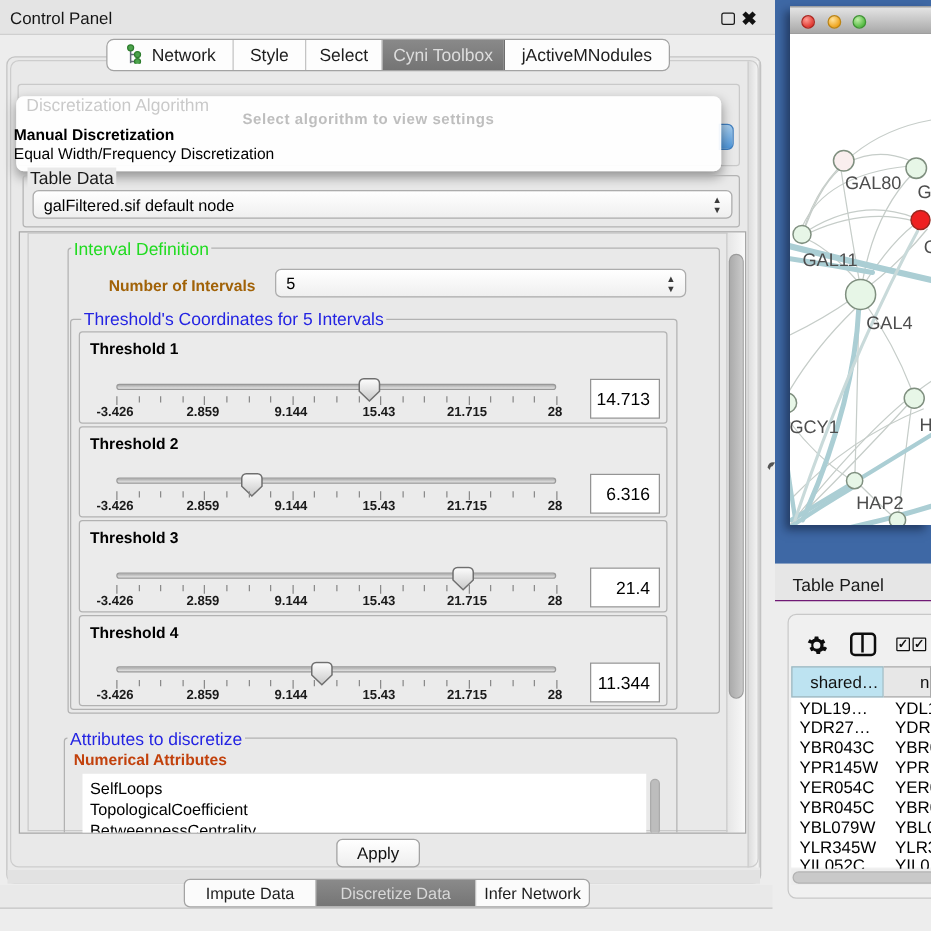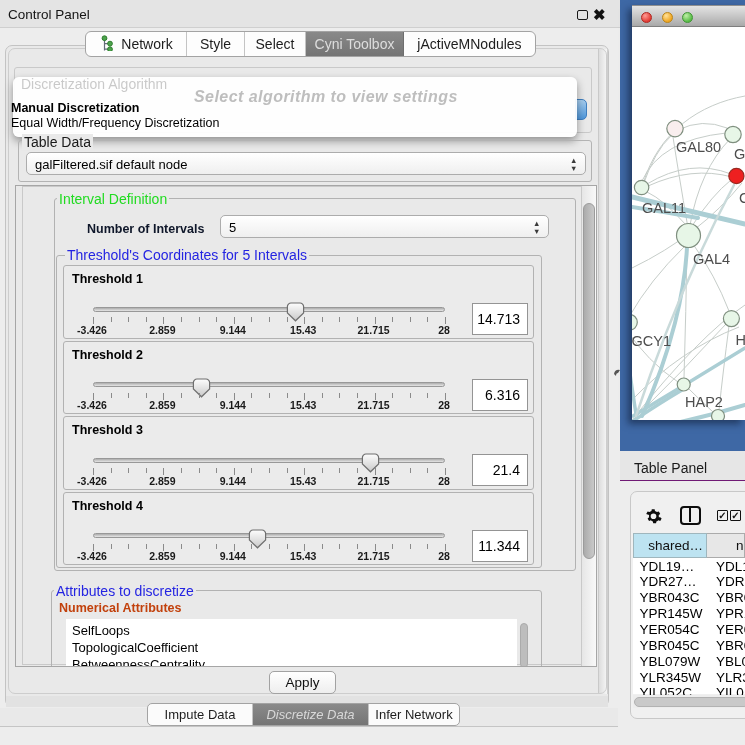--- a/index.html
+++ b/index.html
@@ -24,21 +24,21 @@
   #outerbox { left:5px; top:45px; width:604px; height:662px; border:1px solid #C3C3C3; border-radius:7px; background:#E9E9E9; }
   #innerbox { left:8px; top:48px; width:599px; height:646px; border:1px solid #CDCDCD; border-radius:7px; }
 
   
   #dbox { left:14px; top:67px; width:578px; height:66px; border:1px solid #C9C9C9; border-radius:3px; }
   #bluecombo { left:575px; top:99px; width:12px; height:21px; background:linear-gradient(#A6CDEE,#4E96DA); border:1.5px solid #3F7FC0; border-radius:0 5px 5px 0; }
 
   
   #popup { left:13px; top:77px; width:564px; height:60px; background:rgba(255,255,255,0.94); border-radius:6px; box-shadow:0 4px 9px rgba(0,0,0,0.38); }
   #ghostTitle { left:21px; top:76px; font-size:14px; color:rgba(80,80,80,0.30); }
-  #selAlgo { left:194px; top:87.5px; font-size:16px; font-weight:bold; color:#BEBEBE; letter-spacing:0.45px;font-style:italic; }
+  #selAlgo { left:194px; top:87.5px; font-size:12px; font-weight:bold; color:#BEBEBE; letter-spacing:0.45px; }
   #pi1 { left:11px; top:101px; font-size:12.5px; font-weight:bold; color:#000; }
   #pi2 { left:11px; top:115.5px; font-size:12.5px; color:#000; }
 
   
   .gbox { border:1px solid #B3B3B3; border-radius:3px; }
   .gtitle { position:absolute; background:#E9E9E9; padding:0 2px; font-size:14px; }
   #tdtitle { font-size:14px; }
   #tdbox { left:18px; top:140px; width:574px; height:42px; }
   #tdtitle { left:22px; top:133.5px; color:#1a1a1a; }
   .combo { position:absolute; background:linear-gradient(#FFFFFF,#EFEFEF); border:1px solid #ACACAC; border-radius:5px; font-size:13px; color:#000; }
@@ -49,21 +49,21 @@
   #combo1 { left:26px; top:152px; width:560px; height:23px; }
 
   
   #scrollpane { left:15px; top:185px; width:582px; height:482px; border:1px solid #A6A6A6; background:#E9E9E9; overflow:hidden; }
   #vtrack { left:565px; top:0; width:16px; height:480px; background:linear-gradient(to right,#E6E6E6,#FAFAFA); border-left:1px solid #C9C9C9; }
   #vthumb { left:567px; top:17px; width:12px; height:356px; background:linear-gradient(to right,#ABABAB,#C9C9C9); border:1px solid #9B9B9B; border-radius:6px; }
 
   
   #ivbox { left:38px; top:12px; width:522px; height:373px; border:1px solid #B2B2B2; border-radius:3px; }
   #ivtitle { left:41px; top:4.5px; color:#21DB21; }
-  #noilbl { left:71px; top:36px; font-size:12.5px; font-weight:bold; color:#0f172a; }
+  #noilbl { left:71px; top:36px; font-size:12.5px; font-weight:bold; color:#a16207; }
   #combo2 { left:204px; top:29px; width:329px; height:23px; }
   #tcbox { left:40px; top:68.5px; width:486px; height:313px; border:1px solid #B2B2B2; border-radius:3px; }
   #tctitle { left:49px; top:61px; color:#2424E2; }
 
   .thr { position:absolute; left:47px; width:471px; height:73.5px; border:1px solid #B2B2B2; border-radius:3px; background:#EBEBEB; }
   .thr .lbl { position:absolute; left:8px; top:6px; font-size:12.5px; font-weight:bold; color:#000; }
   .thr .track { position:absolute; left:29px; top:40.5px; width:352px; height:5px; border:1px solid #989898; border-radius:3px; background:linear-gradient(#ACACAC,#E6E6E6); }
   .thr .vbox { position:absolute; left:408px; top:37px; width:56px; height:32px; background:#FFF; border:1px solid #949494; font-size:14px; color:#000; text-align:right; line-height:30px; padding-right:7px; }
   .thumb { position:absolute; top:36px; width:19px; height:19px; }
   .ticks { position:absolute; left:29px; top:51px; width:353px; height:7px; }
@@ -369,21 +369,21 @@
 
   <div class="abs" id="vtrack"></div>
   <div class="abs" id="vthumb"></div>
 </div>
 
 <div class="abs" id="applybtn">Apply</div>
 <div class="abs" id="strip"></div>
 <div class="abs" id="bgband"></div>
 <div class="abs" id="bottabs">
   <div class="seg" style="width:105px;">Impute Data</div>
-  <div class="seg sel" style="width:116px;font-style:italic;">Discretize Data</div>
+  <div class="seg sel" style="width:128px;">Discretize Data</div>
   <div class="seg" style="width:90px;">Infer Network</div>
 </div>
 
 <svg class="abs" style="left:613px;top:367px;" width="8" height="9" viewBox="0 0 8 9">
     <path d="M1,7 Q2,2 7,3 L5,6 Q3,6 3,9 Z" fill="#555"></path>
   </svg>
 <div class="abs" id="desktop"></div>
 <div class="abs" id="netwin">
   <div class="abs" id="nettitle">
     <div class="light" id="lr"></div>

